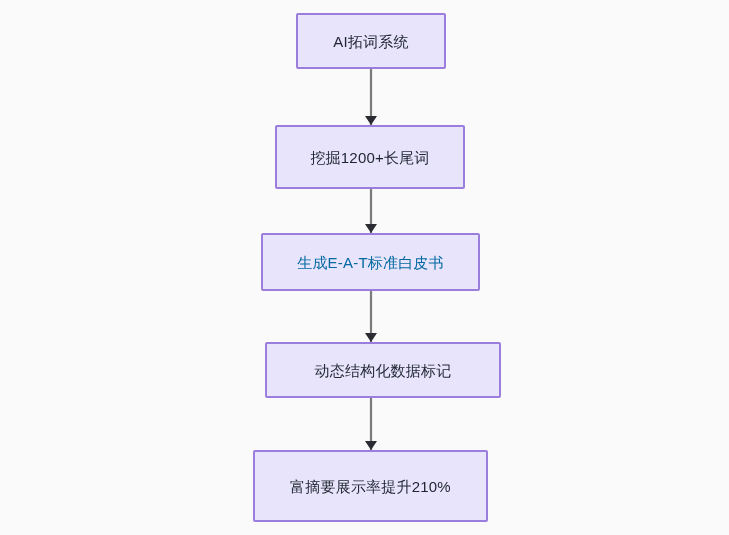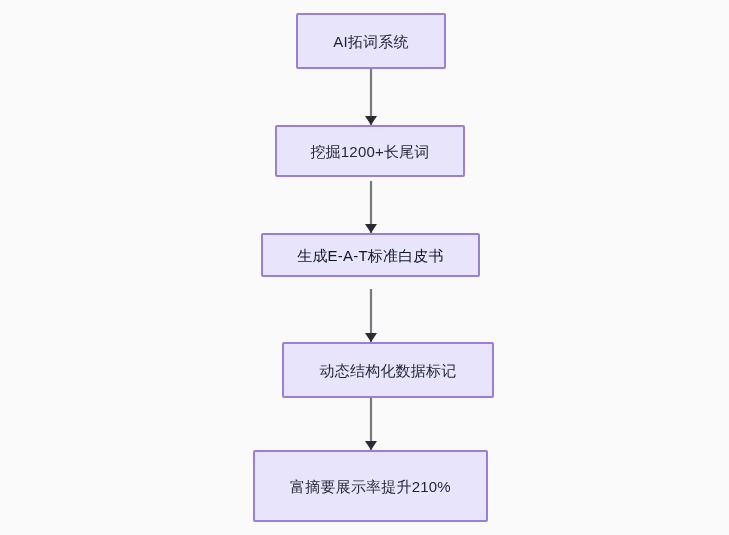--- a/index.html
+++ b/index.html
@@ -71,25 +71,25 @@
     <polygon points="3,44 15,44 9,53" fill="#2b2b33"></polygon>
   </svg>
   <svg class="connector" id="conn-4" style="left: 362px; top: 398px; height: 52px;">
     <line x1="9" y1="0" x2="9" y2="52" stroke="#7a7a7a"></line>
     <polygon points="3,43 15,43 9,52" fill="#2b2b33"></polygon>
   </svg>
 
   <div class="flow-node" id="node-1" style="left: 296px; top: 13px; width: 150px; height: 56px; background: rgb(231, 228, 251); border-color: rgb(154, 125, 220); color: rgb(31, 36, 48);">
     <span class="node-label">AI拓词系统</span>
   </div>
-  <div class="flow-node" id="node-2" style="left: 275px; top: 125px; width: 190px; height: 52px; background: rgb(231, 228, 251); border-color: rgb(154, 125, 220); color: rgb(31, 36, 48);">
+  <div class="flow-node" id="node-2" style="left: 275px; top: 125px; width: 190px; height: 64px; background: rgb(231, 228, 251); border-color: rgb(154, 125, 220); color: rgb(31, 36, 48);">
     <span class="node-label">挖掘1200+长尾词</span>
   </div>
-  <div class="flow-node" id="node-3" style="left: 261px; top: 233px; width: 219px; height: 44px; background: rgb(231, 228, 251); border-color: rgb(154, 125, 220); color: #0f172a;">
+  <div class="flow-node" id="node-3" style="left: 261px; top: 233px; width: 219px; height: 58px; background: rgb(231, 228, 251); border-color: rgb(154, 125, 220); color: #0369a1;">
     <span class="node-label">生成E-A-T标准白皮书</span>
   </div>
-  <div class="flow-node" id="node-4" style="left: 265px; top: 342px; width: 212px; height: 56px; background: rgb(231, 228, 251); border-color: rgb(154, 125, 220); color: rgb(31, 36, 48); margin-left: 17px;">
+  <div class="flow-node" id="node-4" style="left: 265px; top: 342px; width: 236px; height: 56px; background: rgb(231, 228, 251); border-color: rgb(154, 125, 220); color: rgb(31, 36, 48);">
     <span class="node-label">动态结构化数据标记</span>
   </div>
   <div class="flow-node" id="node-5" style="left: 253px; top: 450px; width: 235px; height: 72px; background: rgb(231, 228, 251); border-color: rgb(154, 125, 220); color: rgb(31, 36, 48);">
     <span class="node-label">富摘要展示率提升210%</span>
   </div>
 </div>
 
 </body></html>

